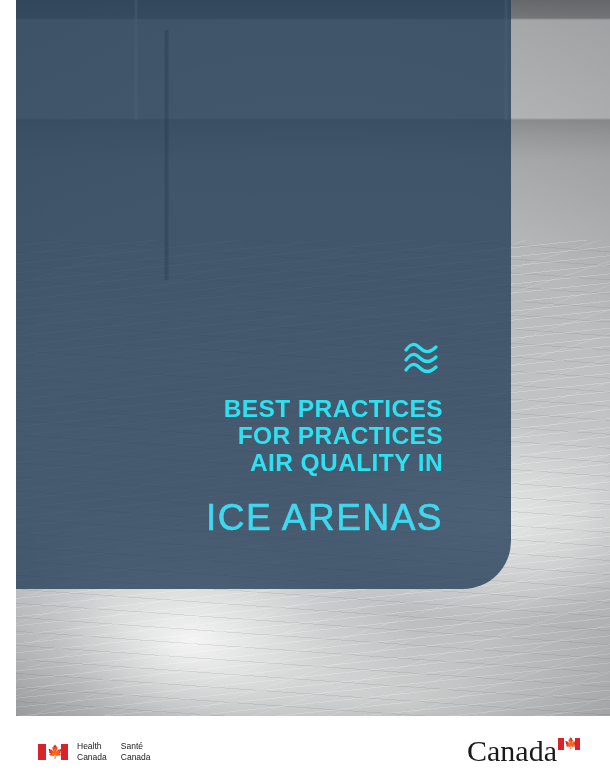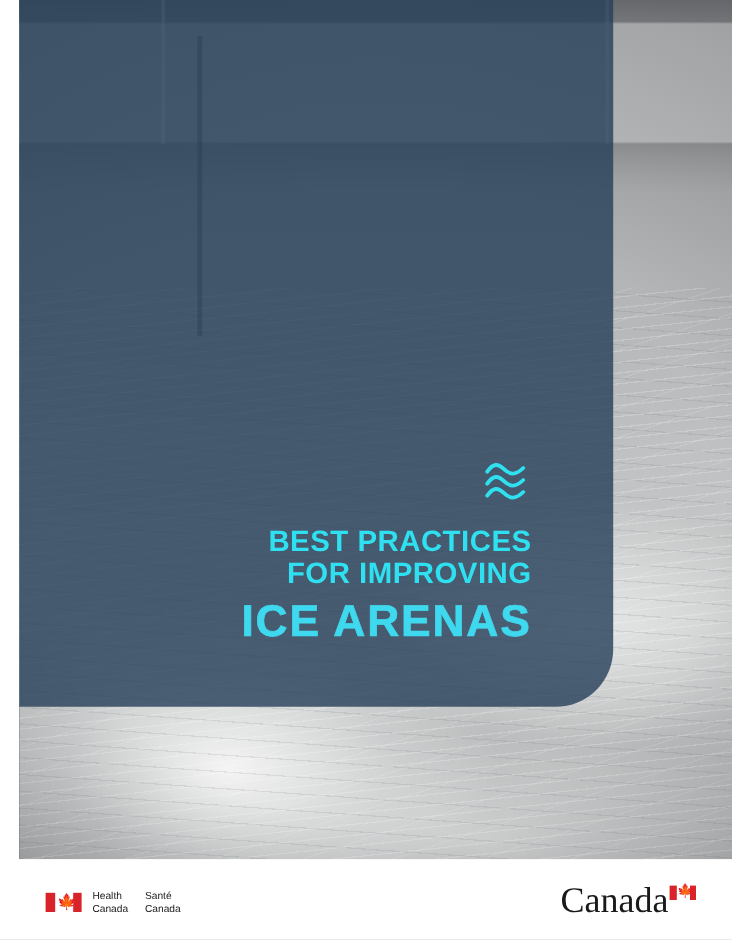--- a/index.html
+++ b/index.html
@@ -112,24 +112,24 @@
     font-size: 24.5px;
     line-height: 27px;
     color: #2ee0f0;
     font-weight: bold;
     white-space: nowrap;
   }
   .title-main {
     font-size: 37px;
     line-height: 48px;
     color: #3fd9ef;
-    font-weight: bold;
+    font-weight: normal;
     letter-spacing: 1.5px;
     white-space: nowrap;
-    margin-top: 2px;
+    margin-top: 18px;
     
     -webkit-text-stroke: 0.6px #3fd9ef;
   }
 
   
   .footer {
     position: absolute;
     left: 0;
     top: 716px;
     width: 610px;
@@ -239,21 +239,22 @@
     <div class="panel-inner">
 
       <svg class="wave-icon" viewBox="0 0 40 36" aria-hidden="true">
         <path d="M3 9 C8 2, 12 2, 17 7 C22 12, 27 12, 33 6" fill="none" stroke="#2ee0f0" stroke-width="3.2" stroke-linecap="round"></path>
         <path d="M3 19 C8 12, 12 12, 17 17 C22 22, 27 22, 33 16" fill="none" stroke="#2ee0f0" stroke-width="3.2" stroke-linecap="round"></path>
         <path d="M3 29 C8 22, 12 22, 17 27 C22 32, 27 32, 33 26" fill="none" stroke="#2ee0f0" stroke-width="3.2" stroke-linecap="round"></path>
       </svg>
 
       <div class="title-block">
         <div class="title-line">BEST PRACTICES</div>
-        <div class="title-line">FOR IMPROVING</div>
+        <div class="title-line">FOR PRACTICES</div>
+        <div class="title-line">AIR QUALITY IN</div>
         <div class="title-main">ICE ARENAS</div>
       </div>
 
     </div>
   </div>
 </div>
 
 <div class="footer">
 
   <div class="wordmark-block">

